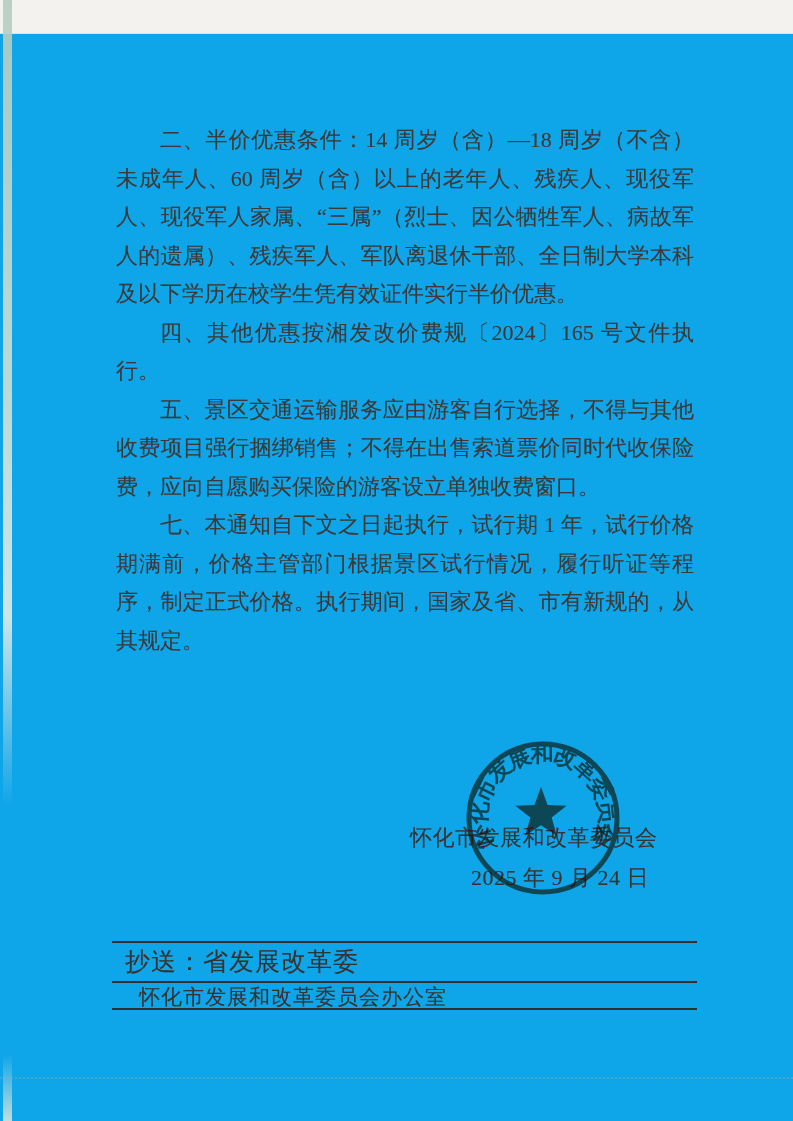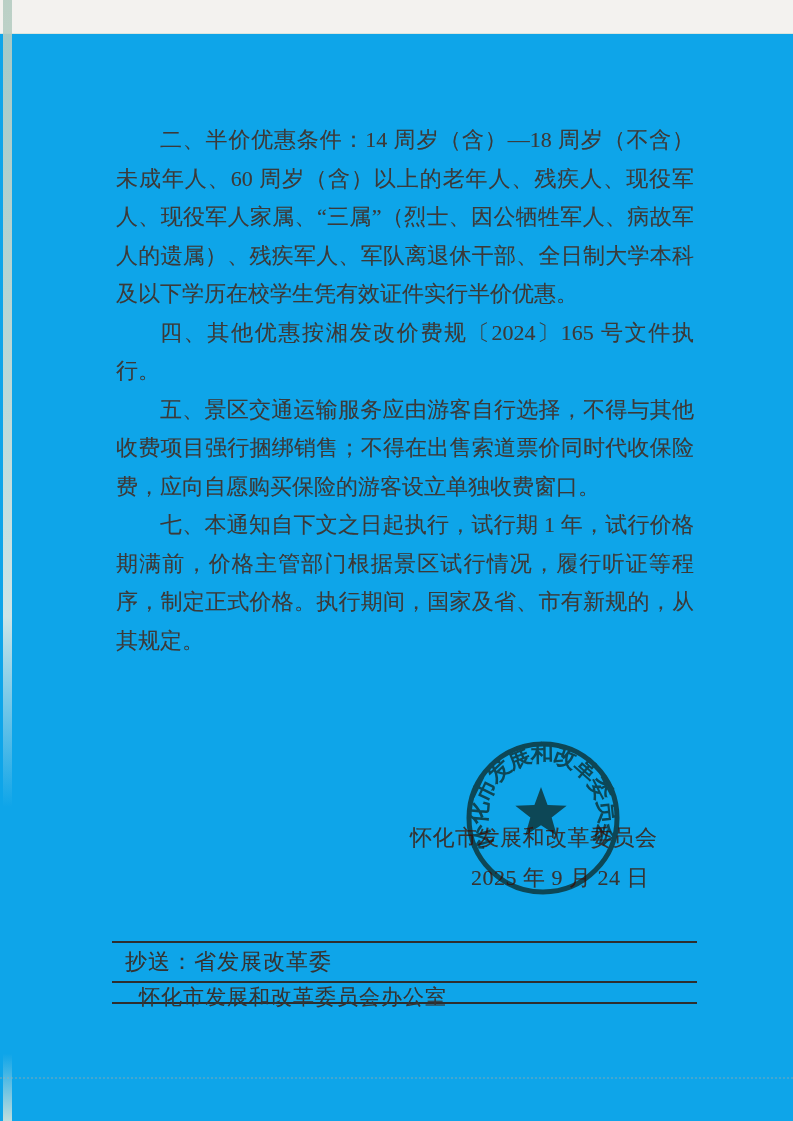--- a/index.html
+++ b/index.html
@@ -66,26 +66,26 @@
   
   .footer {
     position: absolute; left: 112px; top: 941px; width: 585px;
     border-top: 2px solid #2e2e2e;
     border-bottom: 2px solid #2e2e2e;
     color: #333;
   }
   .footer-row1 {
     height: 38px; line-height: 38px;
     padding-left: 13px;
-    font-size: 22px; letter-spacing: 1px;
+    font-size: 25px; letter-spacing: 1px;
     border-bottom: 2px solid #2e2e2e;
     text-shadow: 0 0 0.6px rgba(80,80,80,0.45);
   }
   .footer-row2 {
-    height: 19px; line-height: 29px;
+    height: 25px; line-height: 29px;
     display: flex; justify-content: space-between;
     padding-left: 27px; padding-right: 3px;
     font-size: 21px; letter-spacing: 1px;
     text-shadow: 0 0 0.6px rgba(80,80,80,0.45);
   }
 </style>
 </head>
 <body>
 
 <div class="page">

